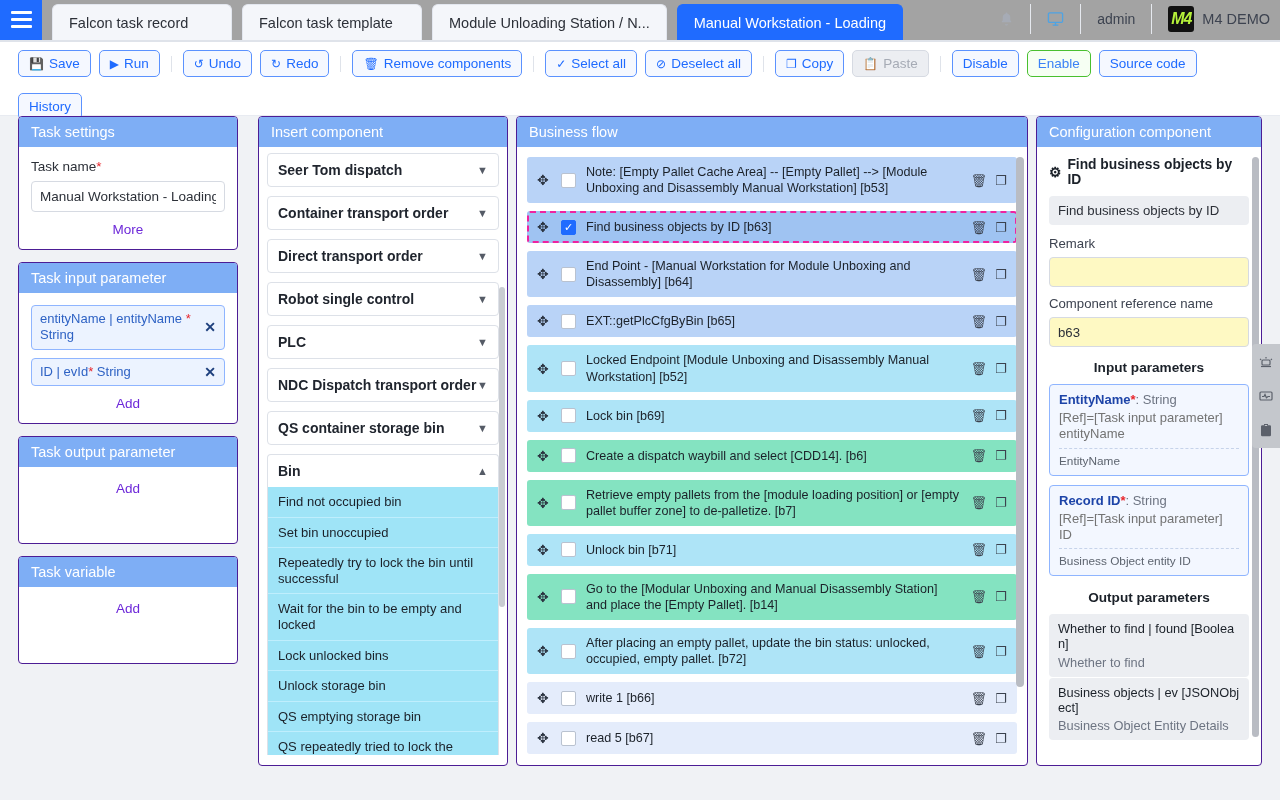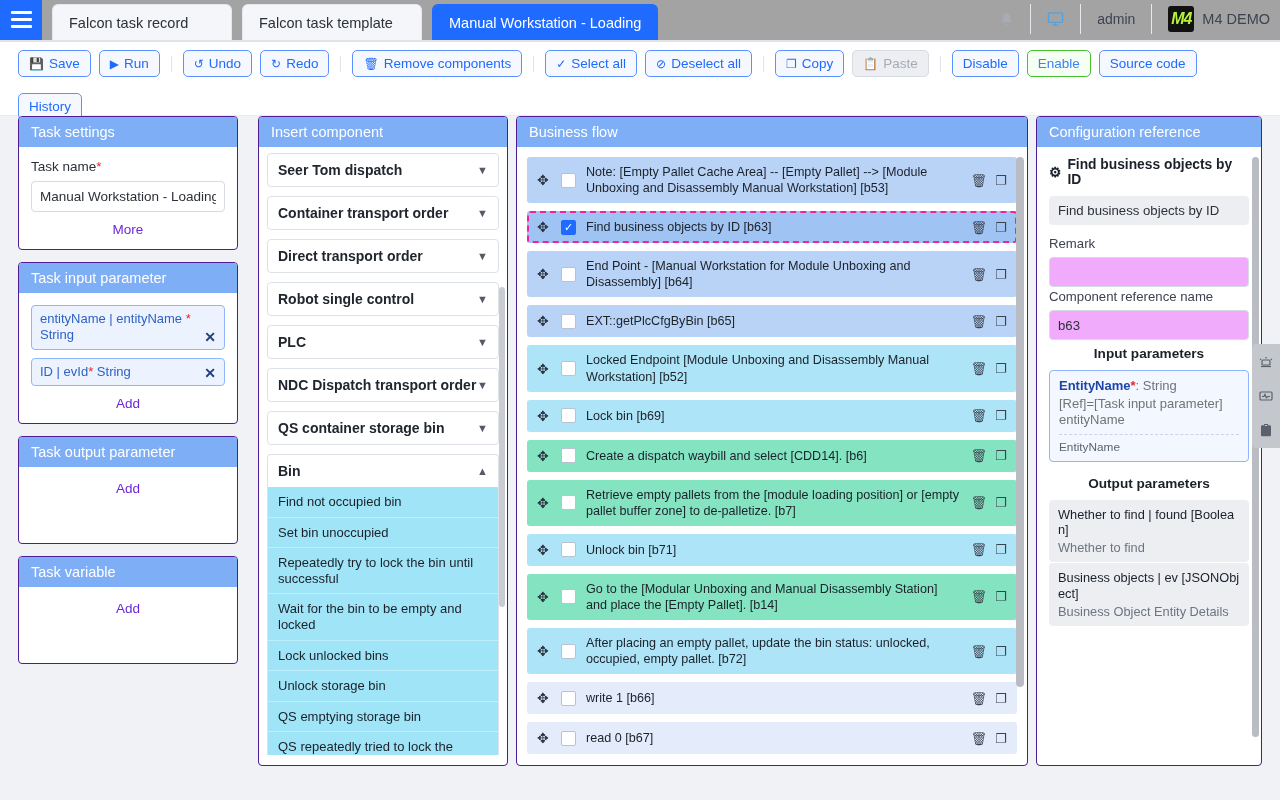--- a/index.html
+++ b/index.html
@@ -93,21 +93,21 @@
   .fieldlabel { font-size: 13.5px; color: #2c3038; margin-bottom: 7px; }
   .req { color: #e8262c; }
   .txtinput {
     width: 100%; height: 31px; border: 1px solid #d6dae2; border-radius: 4px;
     padding: 0 8px; font-size: 13.5px; color: #2c3038; background: #fff;
     font-family: "Liberation Sans", sans-serif;
   }
   .linkmore { display: block; text-align: center; color: #6d28d9; font-size: 13.5px; margin-top: 10px; cursor: pointer; }
   .paramchip {
     border: 1px solid #8fb5ff; background: #ecf3ff; border-radius: 4px;
-    padding: 5px 8px; margin-bottom: 8px; display: flex; align-items: flex-end;
+    padding: 5px 8px; margin-bottom: 8px; display: flex; align-items: center;
     justify-content: space-between; gap: 6px; cursor: pointer;
   }
   .paramchip .ptext { font-size: 13px; color: #2e62c4; line-height: 1.25; }
   .paramchip .ptext .ast { color: #e8262c; }
   .paramchip .pclose { font-size: 14px; color: #1d3f7d; font-weight: bold; cursor: pointer; line-height: 1; }
   .emptybody { min-height: 76px; }
 
   
   .insert-body { padding: 6px 8px 0 8px; overflow: hidden; position: relative; height: 608px; }
   .acc {
@@ -158,21 +158,21 @@
   
   .cfg-body { padding: 10px 12px; position: relative; height: 608px; overflow: hidden; }
   .cfg-title { font-size: 13.8px; font-weight: bold; color: #1b2129; margin-bottom: 9px; display: flex; align-items: center; gap: 6px; }
   .cfg-readonly {
     background: #eceef2; border-radius: 4px; padding: 7px 9px;
     font-size: 13.2px; color: #2c3038; margin-bottom: 11px;
   }
   .cfg-label { font-size: 13.2px; color: #3d4350; margin-bottom: 6px; }
   .cfg-input {
     width: 100%; height: 30px; border: 1px solid #d6dae2; border-radius: 4px;
-    padding: 0 8px; font-size: 13.2px; margin-bottom: 2px; background: #f0abfc;
+    padding: 0 8px; font-size: 13.2px; margin-bottom: 9px; background: #fef9c3;
     font-family: "Liberation Sans", sans-serif; color: #2c3038;
   }
   .sect-title { text-align: center; font-size: 13.6px; font-weight: bold; color: #1b2129; margin: 4px 0 9px 0; }
   .pbox {
     border: 1px solid #8fb5ff; border-radius: 4px; background: #f3f7ff;
     padding: 7px 9px; margin-bottom: 9px; cursor: pointer;
   }
   .pbox .pname { font-size: 13px; color: #1b2129; margin-bottom: 3px; }
   .pbox .pname b { color: #1d44a8; }
   .pbox .pname .ast { color: #e8262c; font-weight: bold; }
@@ -212,20 +212,23 @@
       <span></span>
         <span></span>
         <span></span>
     </div>
     <div class="tabs">
       <div class="tab">
           <span>Falcon task record</span>
         </div>
       <div class="tab">
           <span>Falcon task template</span>
+        </div>
+      <div class="tab">
+          <span>Module Unloading Station / N...</span>
         </div>
       <div class="tab active">
           <span>Manual Workstation - Loading</span>
         </div>
     </div>
     <div class="topright">
       <div class="tr-cell">
         <svg width="15" height="16" viewBox="0 0 16 16" fill="#a6abb5" aria-hidden="true">
             <path d="M8 1a1 1 0 011 1v.3a4 4 0 013 3.9v3l1 1.5v.8H3v-.8l1-1.5v-3a4 4 0 013-3.9V2a1 1 0 011-1zm0 14a1.6 1.6 0 01-1.6-1.4h3.2A1.6 1.6 0 018 15z"></path>
           </svg>
@@ -523,35 +526,35 @@
             <span class="flowtext">write 1 [b66]</span>
             <span class="rowicons">
               <span class="ri">🗑</span>
               <span class="ri">❐</span>
             </span>
           </div>
 
           <div class="flowrow pale">
             <span class="drag">✥</span>
             <span class="cb"></span>
-            <span class="flowtext">read 0 [b67]</span>
+            <span class="flowtext">read 5 [b67]</span>
             <span class="rowicons">
               <span class="ri">🗑</span>
               <span class="ri">❐</span>
             </span>
           </div>
 
           <div class="flow-scroll"></div>
         </div>
       </div>
     </div>
 
     <div class="col col-cfg">
       <div class="card" style="height:650px;">
-        <div class="card-hd">Configuration reference</div>
+        <div class="card-hd">Configuration component</div>
         <div class="cfg-body">
           <div class="cfg-title">
             <span>⚙</span>
             <span>Find business objects by ID</span>
           </div>
           <div class="cfg-readonly">Find business objects by ID</div>
 
           <div class="cfg-label">Remark</div>
           <input class="cfg-input" value="" style="">
 
@@ -561,20 +564,27 @@
           <div class="sect-title">Input parameters</div>
 
           <div class="pbox">
             <div class="pname">
               <b>EntityName</b><span class="ast">*</span><span class="ty">: String</span>
             </div>
             <div class="pref">[Ref]=[Task input parameter] entityName</div>
             <div class="pdesc">EntityName</div>
           </div>
 
+          <div class="pbox">
+            <div class="pname">
+              <b>Record ID</b><span class="ast">*</span><span class="ty">: String</span>
+            </div>
+            <div class="pref">[Ref]=[Task input parameter] ID</div>
+            <div class="pdesc">Business Object entity ID</div>
+          </div>
 
           <div class="sect-title" style="margin-top:14px;">Output parameters</div>
 
           <div class="obox">
             <div class="oname">Whether to find | found [Boolean]</div>
             <div class="odesc">Whether to find</div>
           </div>
 
           <div class="obox">
             <div class="oname">Business objects | ev [JSONObject]</div>

